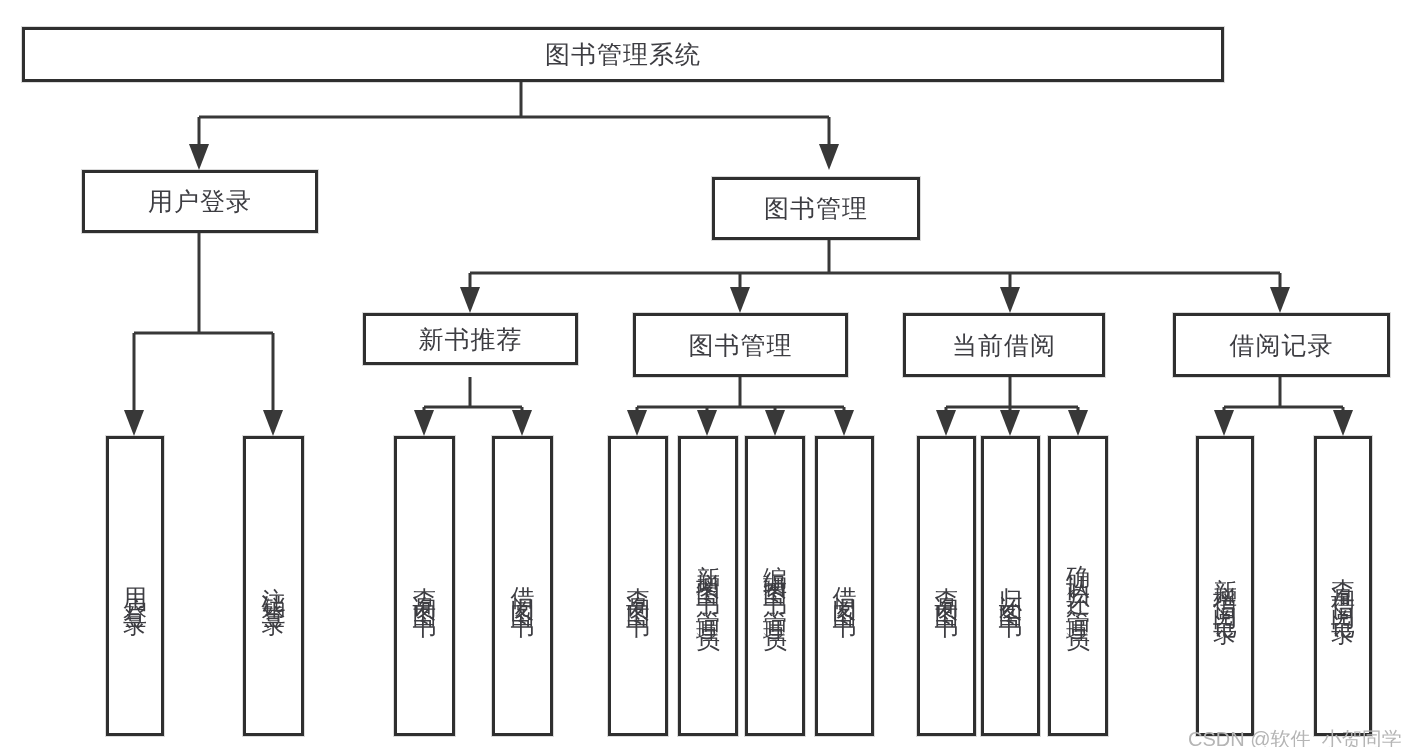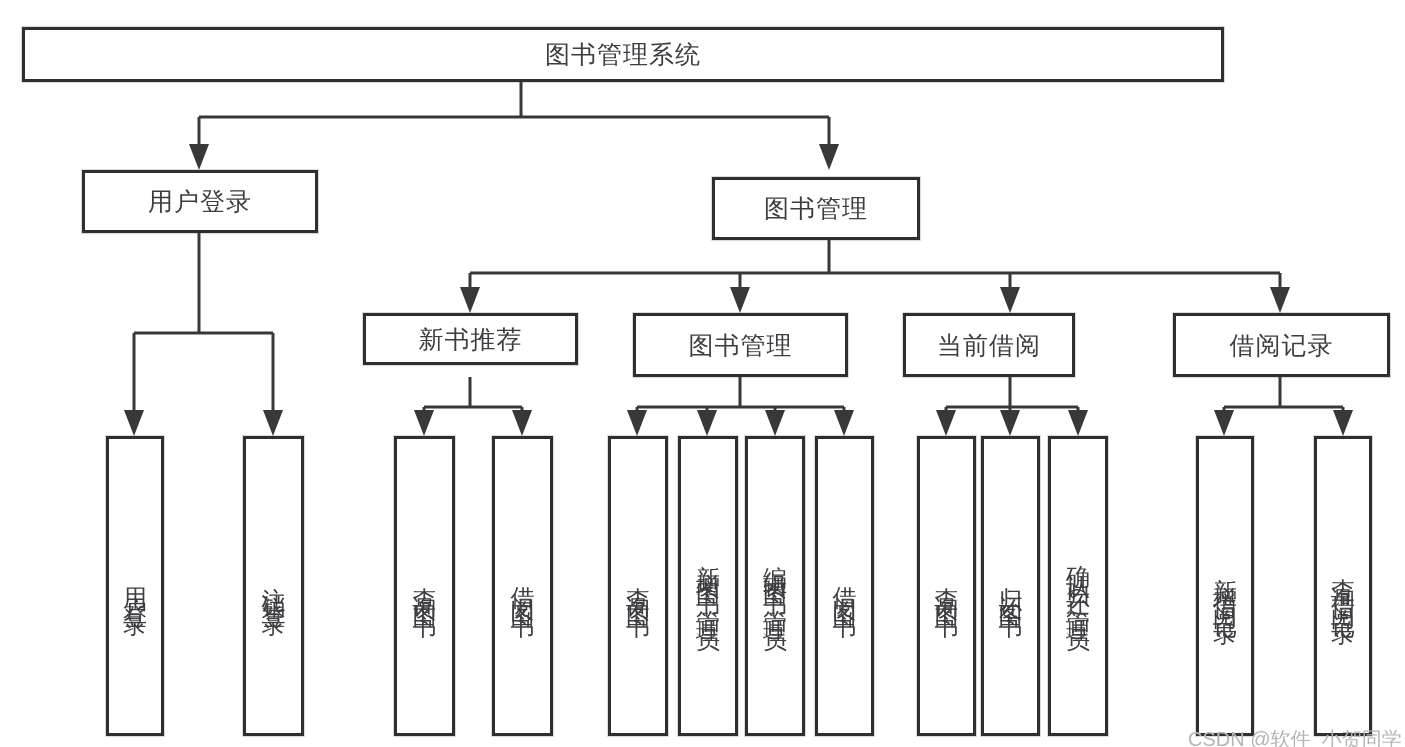--- a/index.html
+++ b/index.html
@@ -99,21 +99,21 @@
   <div class="box" style="left:712px;top:177px;width:208px;height:63px">
     <span class="lbl">图书管理</span>
   </div>
 
   <div class="box" style="left:363px;top:313px;width:215px;height:52px">
     <span class="lbl">新书推荐</span>
   </div>
   <div class="box" style="left:633px;top:313px;width:215px;height:64px">
     <span class="lbl">图书管理</span>
   </div>
-  <div class="box" style="left:903px;top:313px;width:172px;height:64px">
+  <div class="box" style="left:903px;top:313px;width:202px;height:64px">
     <span class="lbl">当前借阅</span>
   </div>
   <div class="box" style="left:1173px;top:313px;width:217px;height:64px">
     <span class="lbl">借阅记录</span>
   </div>
 
   <div class="box leaf" style="left:106px;top:436px;width:58px;height:300px">
     <span class="lbl">用户登录</span>
   </div>
   <div class="box leaf" style="left:243px;top:436px;width:61px;height:300px">

